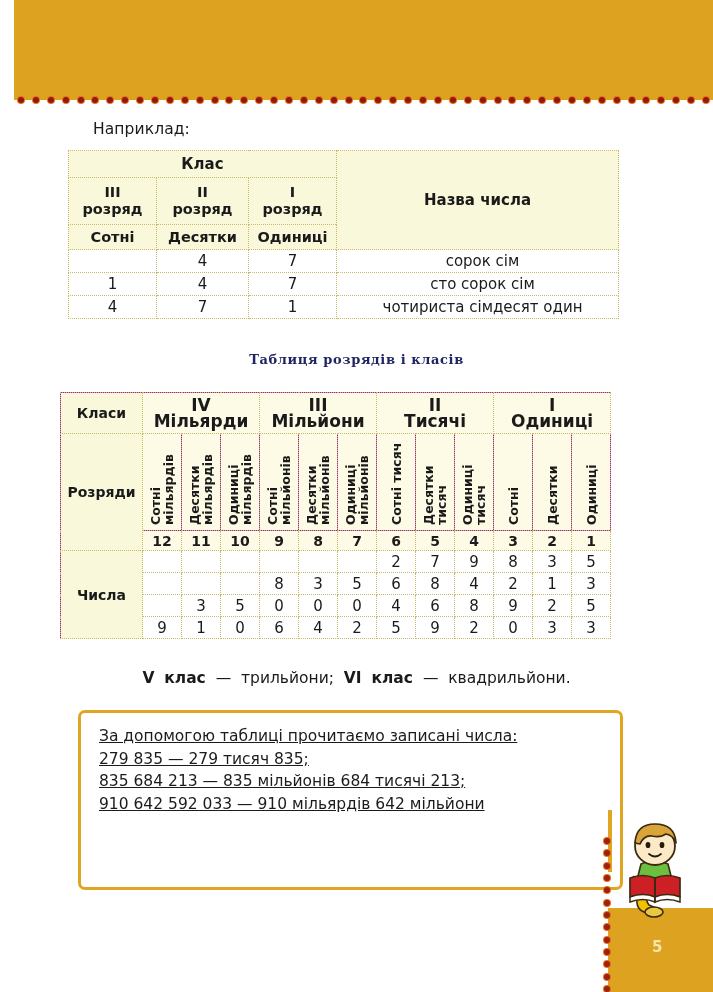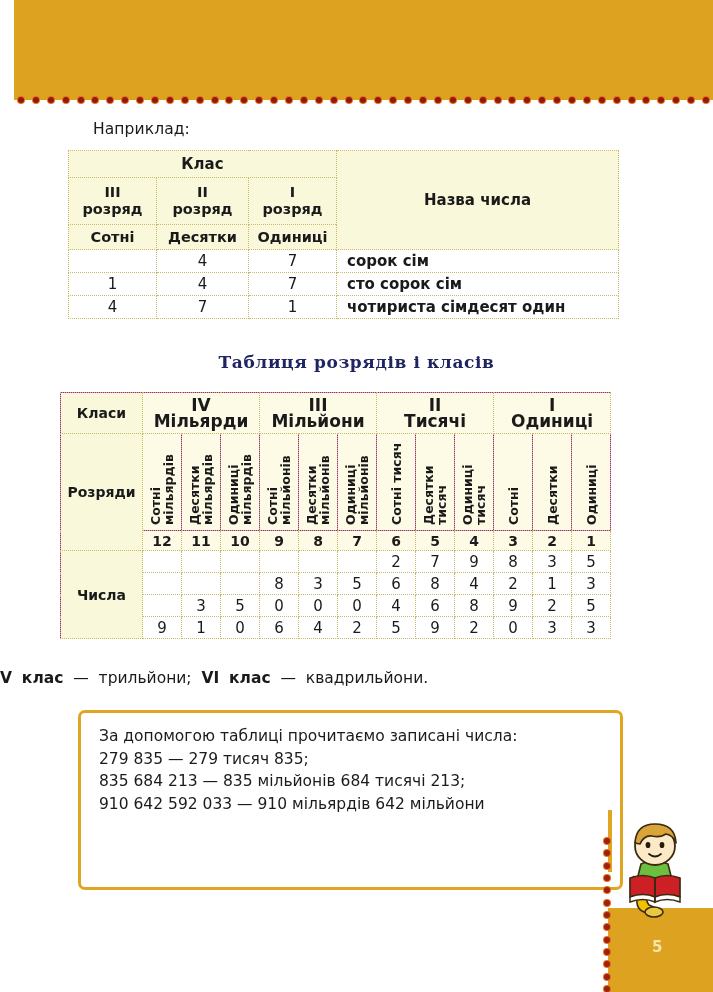--- a/index.html
+++ b/index.html
@@ -90,36 +90,35 @@
   #table1 .rozr-cell { height: 46px; line-height: 17px; font-size: 14.5px; }
   #table1 .sot-cell  { height: 24px; font-size: 14.5px; }
   #table1 .nazva-cell { font-size: 15px; }
   #table1 .data td {
     background: #ffffff;
     height: 22px;
     font-size: 15px;
     font-weight: normal;
   }
   #table1 .data td.name {
-    text-align: left;
+    text-align: center;
     padding-left: 10px;
     white-space: nowrap;
-    font-weight: bold;
   }
 
   
   #table2-title {
     position: absolute;
     left: 0;
     top: 352px;
     width: 713px;
     text-align: center;
     font-family: "DejaVu Serif", "Liberation Serif", serif;
     font-weight: bold;
-    font-size: 17px;
+    font-size: 13px;
     color: #1f2560;
     letter-spacing: .6px;
   }
 
   
   #table2 {
     position: absolute;
     left: 60px;
     top: 392px;
     width: 550px;
@@ -172,20 +171,21 @@
     height: 21px;
     font-size: 15px;
   }
 
   
   #class56-line {
     position: absolute;
     left: 0;
     top: 669px;
     width: 713px;
+    text-align: center;
     font-size: 15.5px;
   }
   #class56-line b { font-weight: bold; }
 
   
   #example-box {
     position: absolute;
     left: 78px;
     top: 710px;
     width: 545px;
@@ -193,20 +193,21 @@
     border: 3px solid #e0a521;
     border-radius: 7px;
     background: #ffffff;
     box-sizing: border-box;
   }
   #example-box .box-inner {
     padding: 12px 16px 0 18px;
     font-size: 15.5px;
     line-height: 22.5px;
     color: #1b1b1b;
+    text-decoration: underline;
   }
   #example-box .box-inner div { white-space: nowrap; }
 
   
   #corner-block {
     position: absolute;
     left: 608px;
     top: 908px;
     width: 105px;
     height: 84px;

